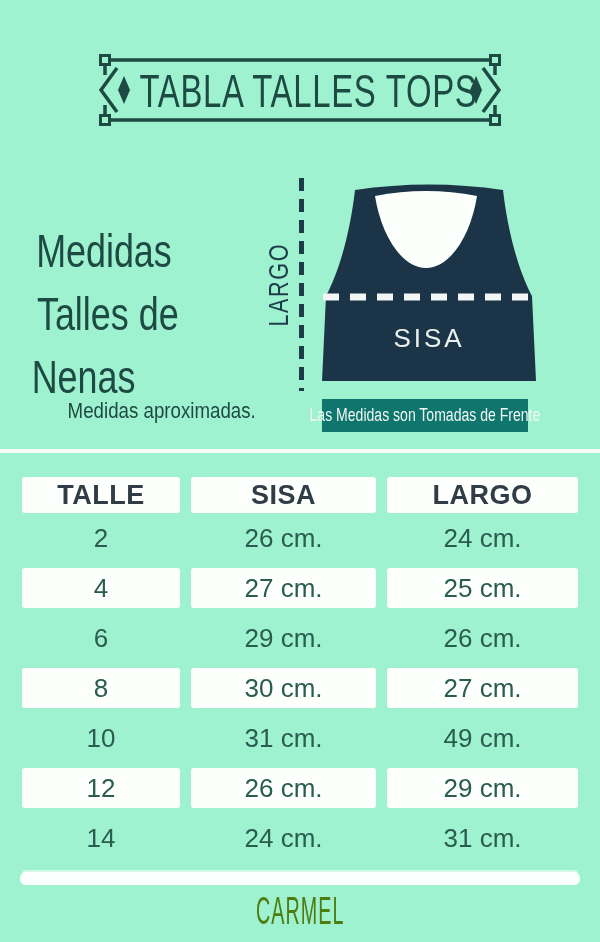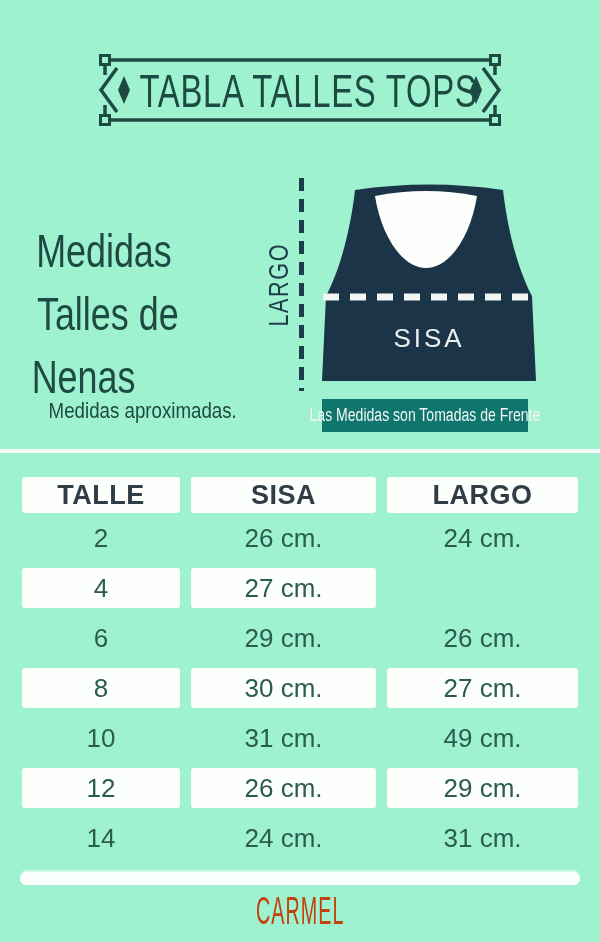--- a/index.html
+++ b/index.html
@@ -15,21 +15,21 @@
   .plaque { position:absolute; left:93px; top:54px; width:414px; height:72px; }
   .plaque svg { position:absolute; left:0; top:0; }
   .plaque-title-wrap { position:absolute; left:8px; top:0; width:100%; height:100%;
     display:flex; align-items:center; justify-content:center;text-align:center; }
   .plaque-title { font-size:47px; letter-spacing:1px; color:#1e4a44;
     transform:scaleX(0.70); transform-origin:center; white-space:nowrap; }
 
   
   .intro-heading { position:absolute; left:17px; top:176px; width:240px; text-align:left;
     font-size:46px; line-height:63px; color:#1e4a44;margin-top:44px; }
-  .intro-note { position:absolute; left:32px; top:398px; width:240px; text-align:left;
+  .intro-note { position:absolute; left:32px; top:398px; width:240px; text-align:right;
     font-size:22px; color:#1e4a44; }
   .intro-note .cond { transform:scaleX(0.85); }
 
   
   .dash-v { position:absolute; left:299px; top:178px; width:5px; height:213px;
     background:repeating-linear-gradient(to bottom,#1d3c4a 0 13px, transparent 13px 21px); }
   .largo-label { position:absolute; left:229px; top:272px; width:100px; height:26px;
     display:flex; align-items:center; justify-content:center;
     transform:rotate(-90deg); color:#1d3c4a; font-size:27px; letter-spacing:2px; }
   .largo-label .cond { transform:scaleX(0.8); }
@@ -52,21 +52,21 @@
   .trow.data { height:50px; }
   .trow.data:first-of-type { margin-top:7px; }
   .cell { display:flex; align-items:center; justify-content:center;
     font-size:26px; color:#2a5c50; }
   .trow.white .cell { background:#fdfffd; border-radius:3px; margin:5px 0; }
 
   
   .rule-bottom { position:absolute; left:20px; top:872px; width:560px; height:13px;
     background:#fbfffd; border-radius:6px; box-shadow:0 -4px 0 -2px rgba(255,255,255,0.55); }
   .brand { position:absolute; left:0; top:890px; width:600px; text-align:center;
-    font-size:38px; color:#c2410c; letter-spacing:2px; }
+    font-size:38px; color:#4d7c0f; letter-spacing:2px; }
   .brand .cond { transform:scaleX(0.52); }
 </style>
 </head>
 <body>
 
 <div class="poster">
 
   <div class="plaque">
     <svg width="414" height="72" viewBox="0 0 414 72">
       <rect x="12" y="6" width="390" height="60" fill="none" stroke="#1e4a44" stroke-width="3.5"></rect>
@@ -123,20 +123,21 @@
       <div class="cell">LARGO</div>
     </div>
     <div class="trow data">
       <div class="cell">2</div>
       <div class="cell">26 cm.</div>
       <div class="cell">24 cm.</div>
     </div>
     <div class="trow data white">
       <div class="cell">4</div>
       <div class="cell">27 cm.</div>
+      <div class="cell">25 cm.</div>
     </div>
     <div class="trow data">
       <div class="cell">6</div>
       <div class="cell">29 cm.</div>
       <div class="cell">26 cm.</div>
     </div>
     <div class="trow data white">
       <div class="cell">8</div>
       <div class="cell">30 cm.</div>
       <div class="cell">27 cm.</div>

